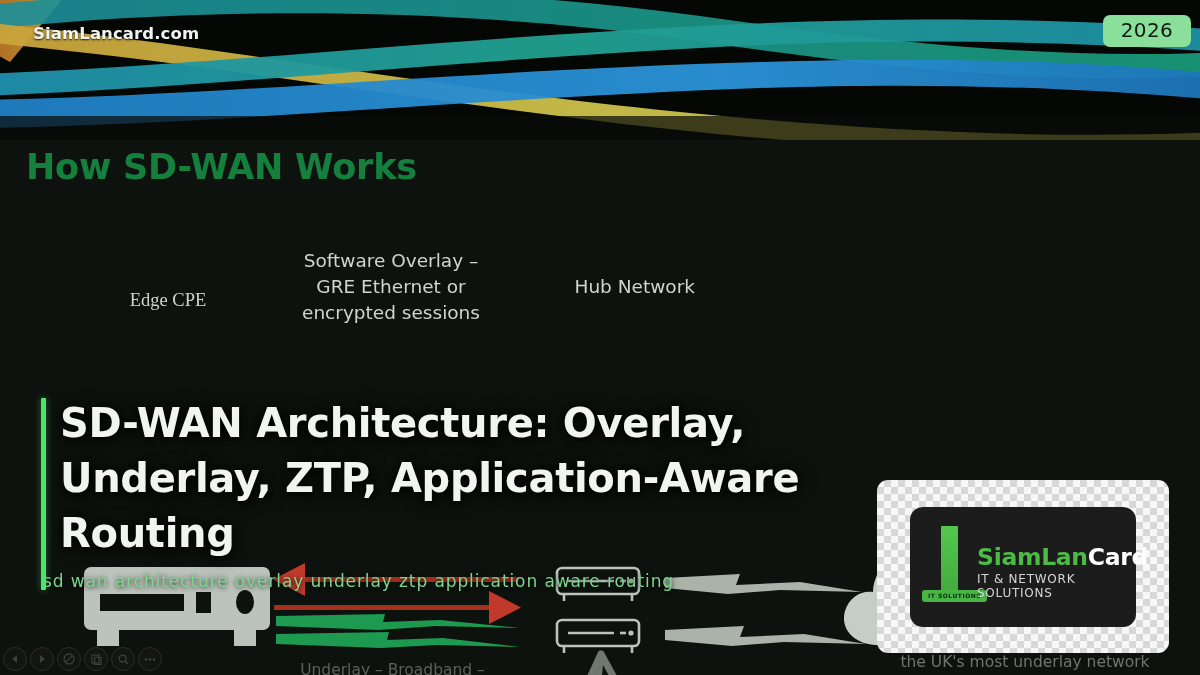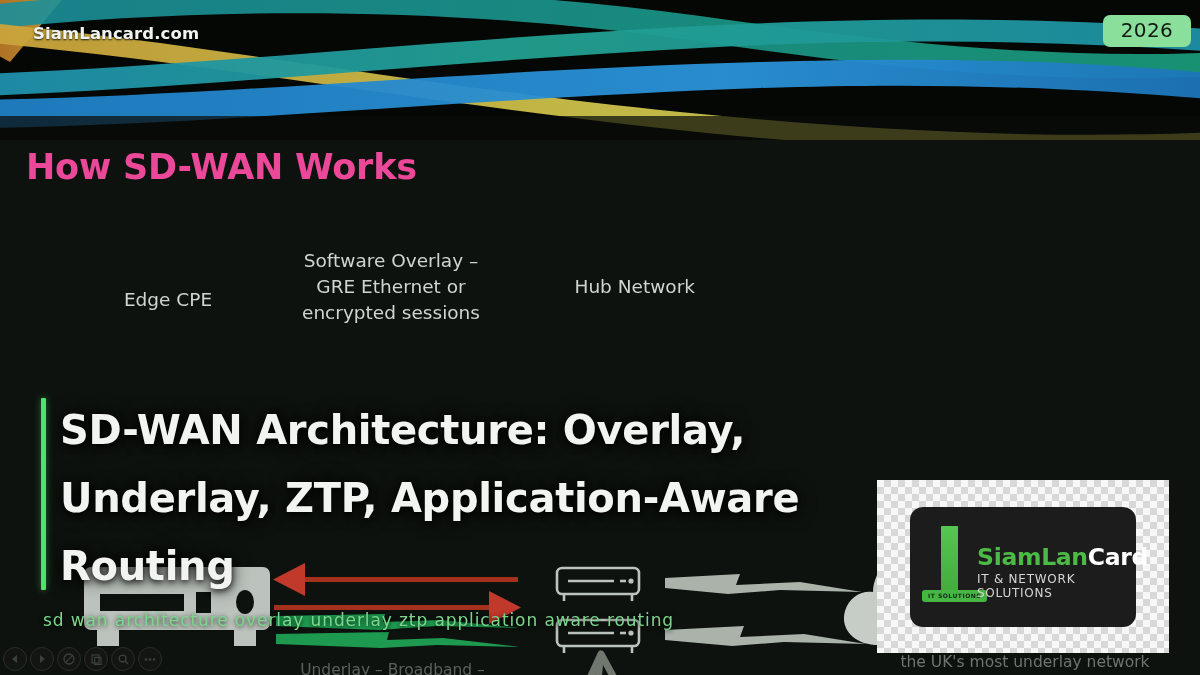--- a/index.html
+++ b/index.html
@@ -56,41 +56,41 @@
     z-index: 6;
   }
 
   
   #section-heading {
     position: absolute;
     left: 26px;
     top: 147px;
     font-size: 35px;
     font-weight: 700;
-    color: #ec4899;
+    color: #15803d;
     letter-spacing: -0.2px;
   }
 
   
   #diagram {
     position: absolute;
     left: 0;
     top: 230px;
     width: 1200px;
     height: 445px;
   }
   .diag-label {
     position: absolute;
     color: #cfd5cf;
     font-size: 18.5px;
     line-height: 26px;
     text-align: center;
     white-space: pre-line;
   }
-  #lbl-edge-cpe { left: 93px; top: 57px; width: 150px; }
+  #lbl-edge-cpe { left: 93px; top: 57px; width: 150px; font-family: Liberation Serif, serif; }
   #lbl-overlay  { left: 293px; top: 18px; width: 196px; }
   #lbl-hub      { left: 505px; top: 44px; width: 190px; text-align: right; }
   #lbl-underlay {
     left: 290px; top: 430px; width: 205px;
     color: #5a605a; font-size: 15.5px; line-height: 20px;
   }
   #lbl-transit {
     position: absolute;
     left: 880px; top: 362px; width: 135px;
     text-align: center;
@@ -115,21 +115,21 @@
     height: 192px;
     background: #4ee36a;
     border-radius: 1px;
     box-shadow: 0 0 7px rgba(78,227,106,.45);
   }
   #main-title {
     margin: 0;
     padding: 0 20px 0 60px;
     font-size: 40px;
     font-weight: 700;
-    line-height: 68px;
+    line-height: 55px;
     color: #f2f4f2;
     letter-spacing: -0.3px;
     text-shadow: 0 2px 7px rgba(0,0,0,.92), 0 0 18px rgba(0,0,0,.8);
   }
   #keywords {
     margin: 10px 0 0 0;
     padding: 0 20px 0 43px;
     font-size: 17px;
     color: #7cd68c;
     letter-spacing: 0.9px;
@@ -146,20 +146,21 @@
     z-index: 25;
     background-color: #f7f7f7;
     background-image:
       linear-gradient(45deg, #d8d8d8 25%, transparent 25%, transparent 75%, #d8d8d8 75%),
       linear-gradient(45deg, #d8d8d8 25%, transparent 25%, transparent 75%, #d8d8d8 75%);
     background-size: 14px 14px;
     background-position: 0 0, 7px 7px;
     display: flex;
     align-items: center;
     justify-content: center;
+    border-radius: 11px;
   }
   #logo-card {
     position: relative;
     width: 226px;
     height: 120px;
     background: #1c1c1c;
     border-radius: 13px;
     display: flex;
     align-items: center;
   }

